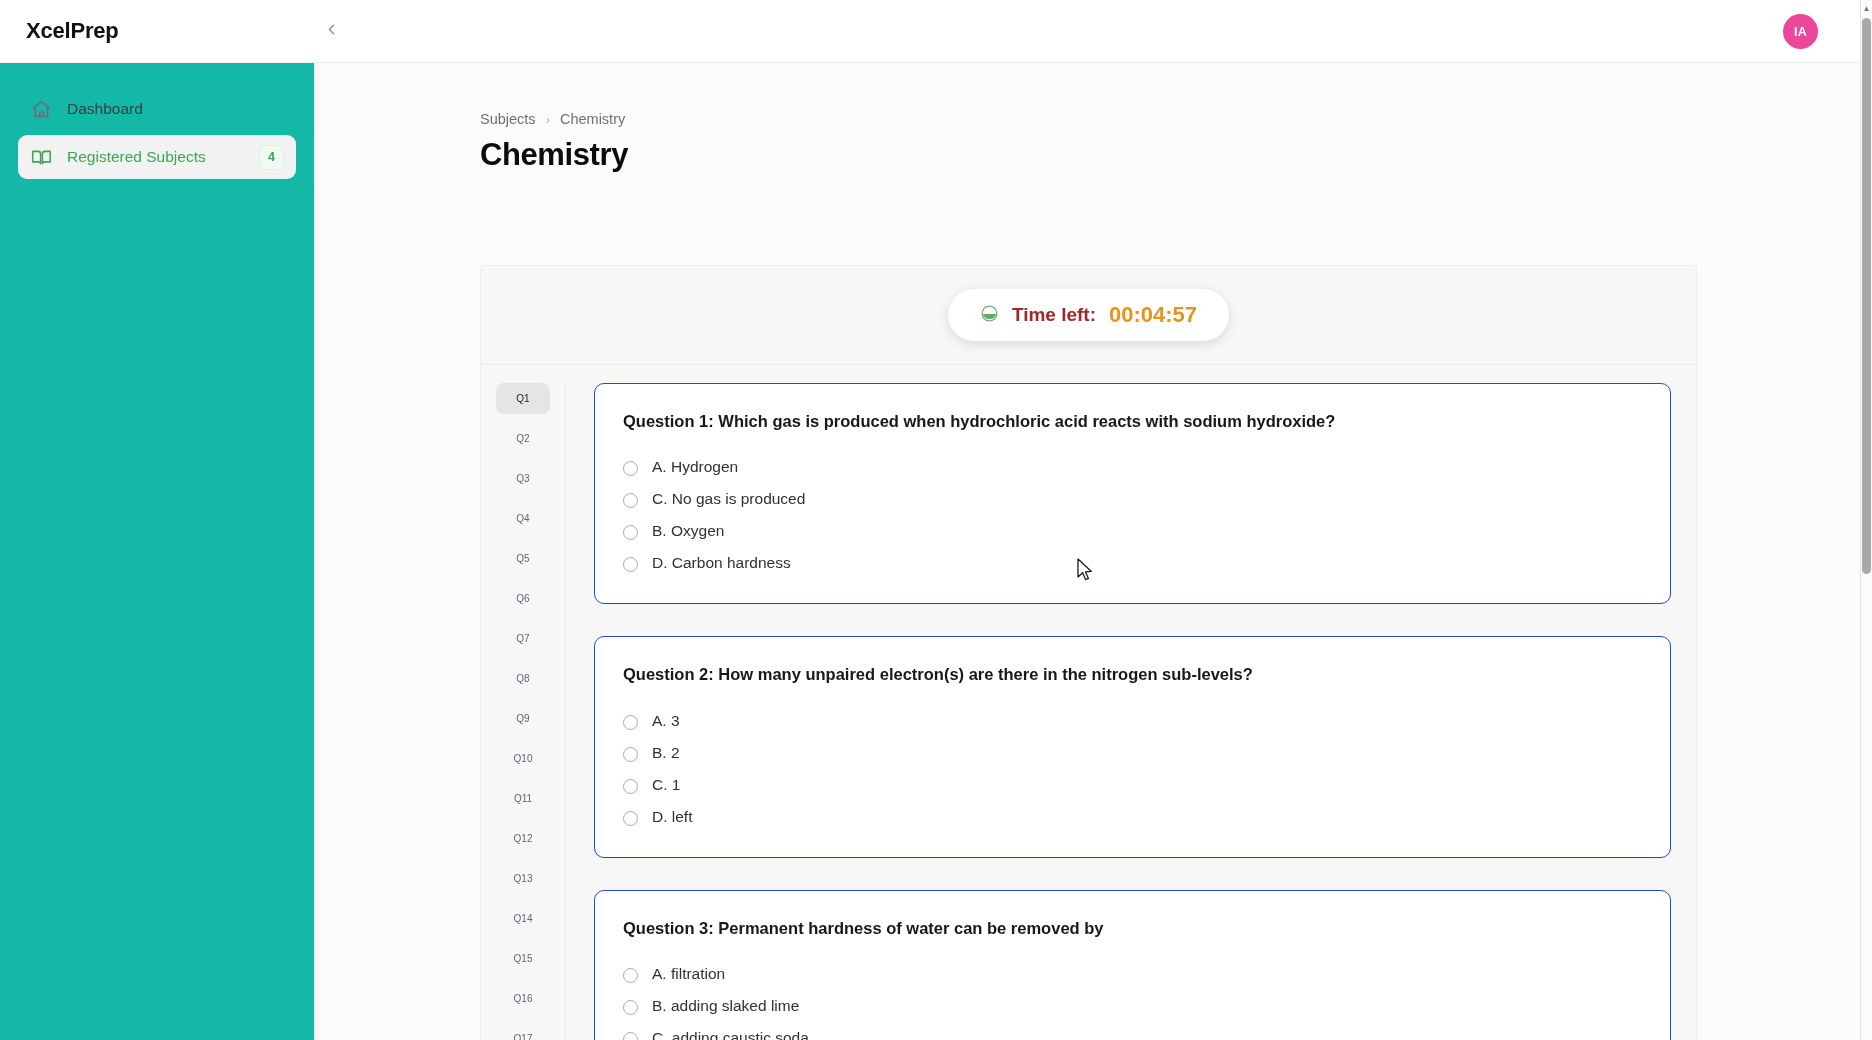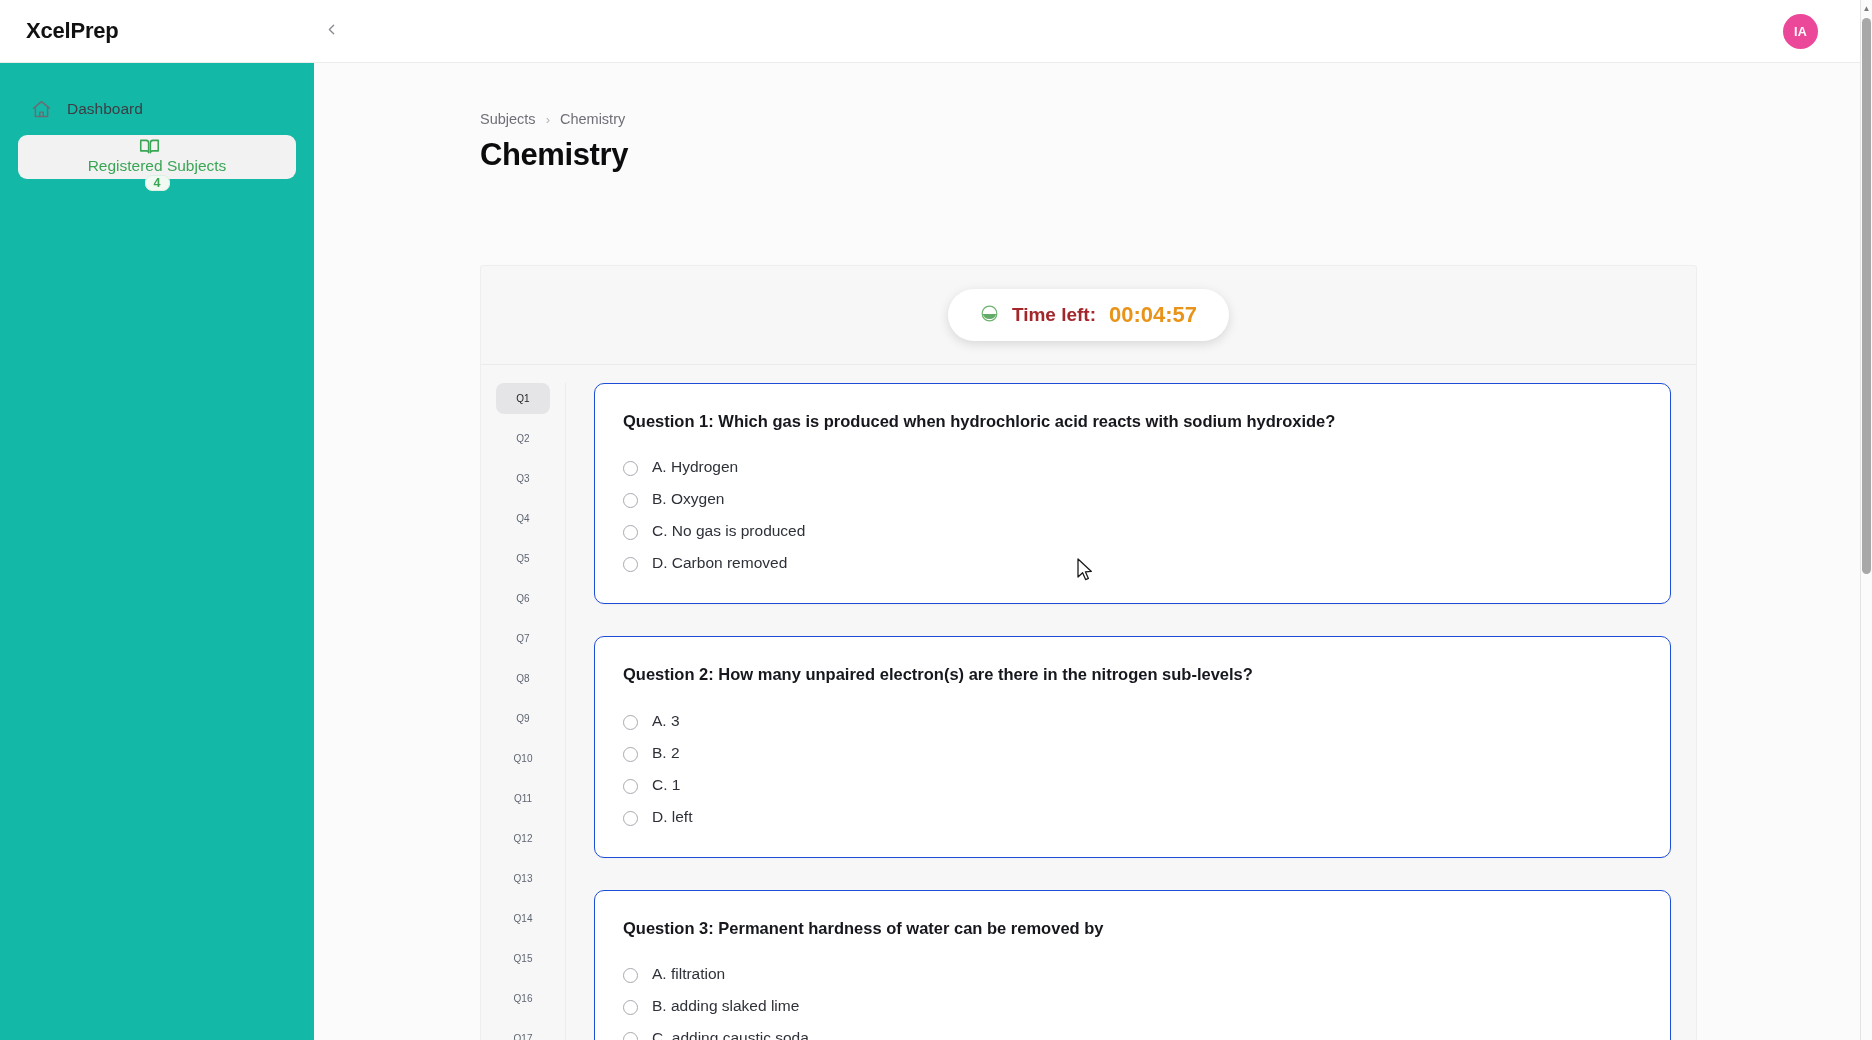--- a/index.html
+++ b/index.html
@@ -82,21 +82,20 @@
     padding: 0 12px;
     border-radius: 9px;
     cursor: pointer;
     color: #3d3d44;
     font-size: 15.5px;
   }
   .nav-item.active {
     background: #f2f2f3;
     color: #3aa655;
     font-weight: 500;
-    flex-direction: column;
   }
   .nav-item .nav-ico {
     width: 22px; height: 22px;
     margin-right: 15px;
     display: flex; align-items: center; justify-content: center;
     flex: none;
   }
   .nav-label { flex: 1 1 auto; white-space: nowrap; }
   .nav-badge {
     min-width: 25px;
@@ -420,29 +419,29 @@
 
         <div class="qlist" id="qlist">
             <div class="qcard">
               <div class="qtext">Question 1: Which gas is produced when hydrochloric acid reacts with sodium hydroxide?</div>
               <div class="opt-row">
                 <span class="radio"></span>
                 <span class="opt-label">A. Hydrogen</span>
               </div>
               <div class="opt-row">
                 <span class="radio"></span>
+                <span class="opt-label">C. No gas is produced</span>
+              </div>
+              <div class="opt-row">
+                <span class="radio"></span>
                 <span class="opt-label">B. Oxygen</span>
               </div>
               <div class="opt-row">
                 <span class="radio"></span>
-                <span class="opt-label">C. No gas is produced</span>
-              </div>
-              <div class="opt-row">
-                <span class="radio"></span>
-                <span class="opt-label">D. Carbon removed</span>
+                <span class="opt-label">D. Carbon hardness</span>
               </div>
             </div>
             <div class="qcard">
               <div class="qtext">Question 2: How many unpaired electron(s) are there in the nitrogen sub-levels?</div>
               <div class="opt-row">
                 <span class="radio"></span>
                 <span class="opt-label">A. 3</span>
               </div>
               <div class="opt-row">
                 <span class="radio"></span>

